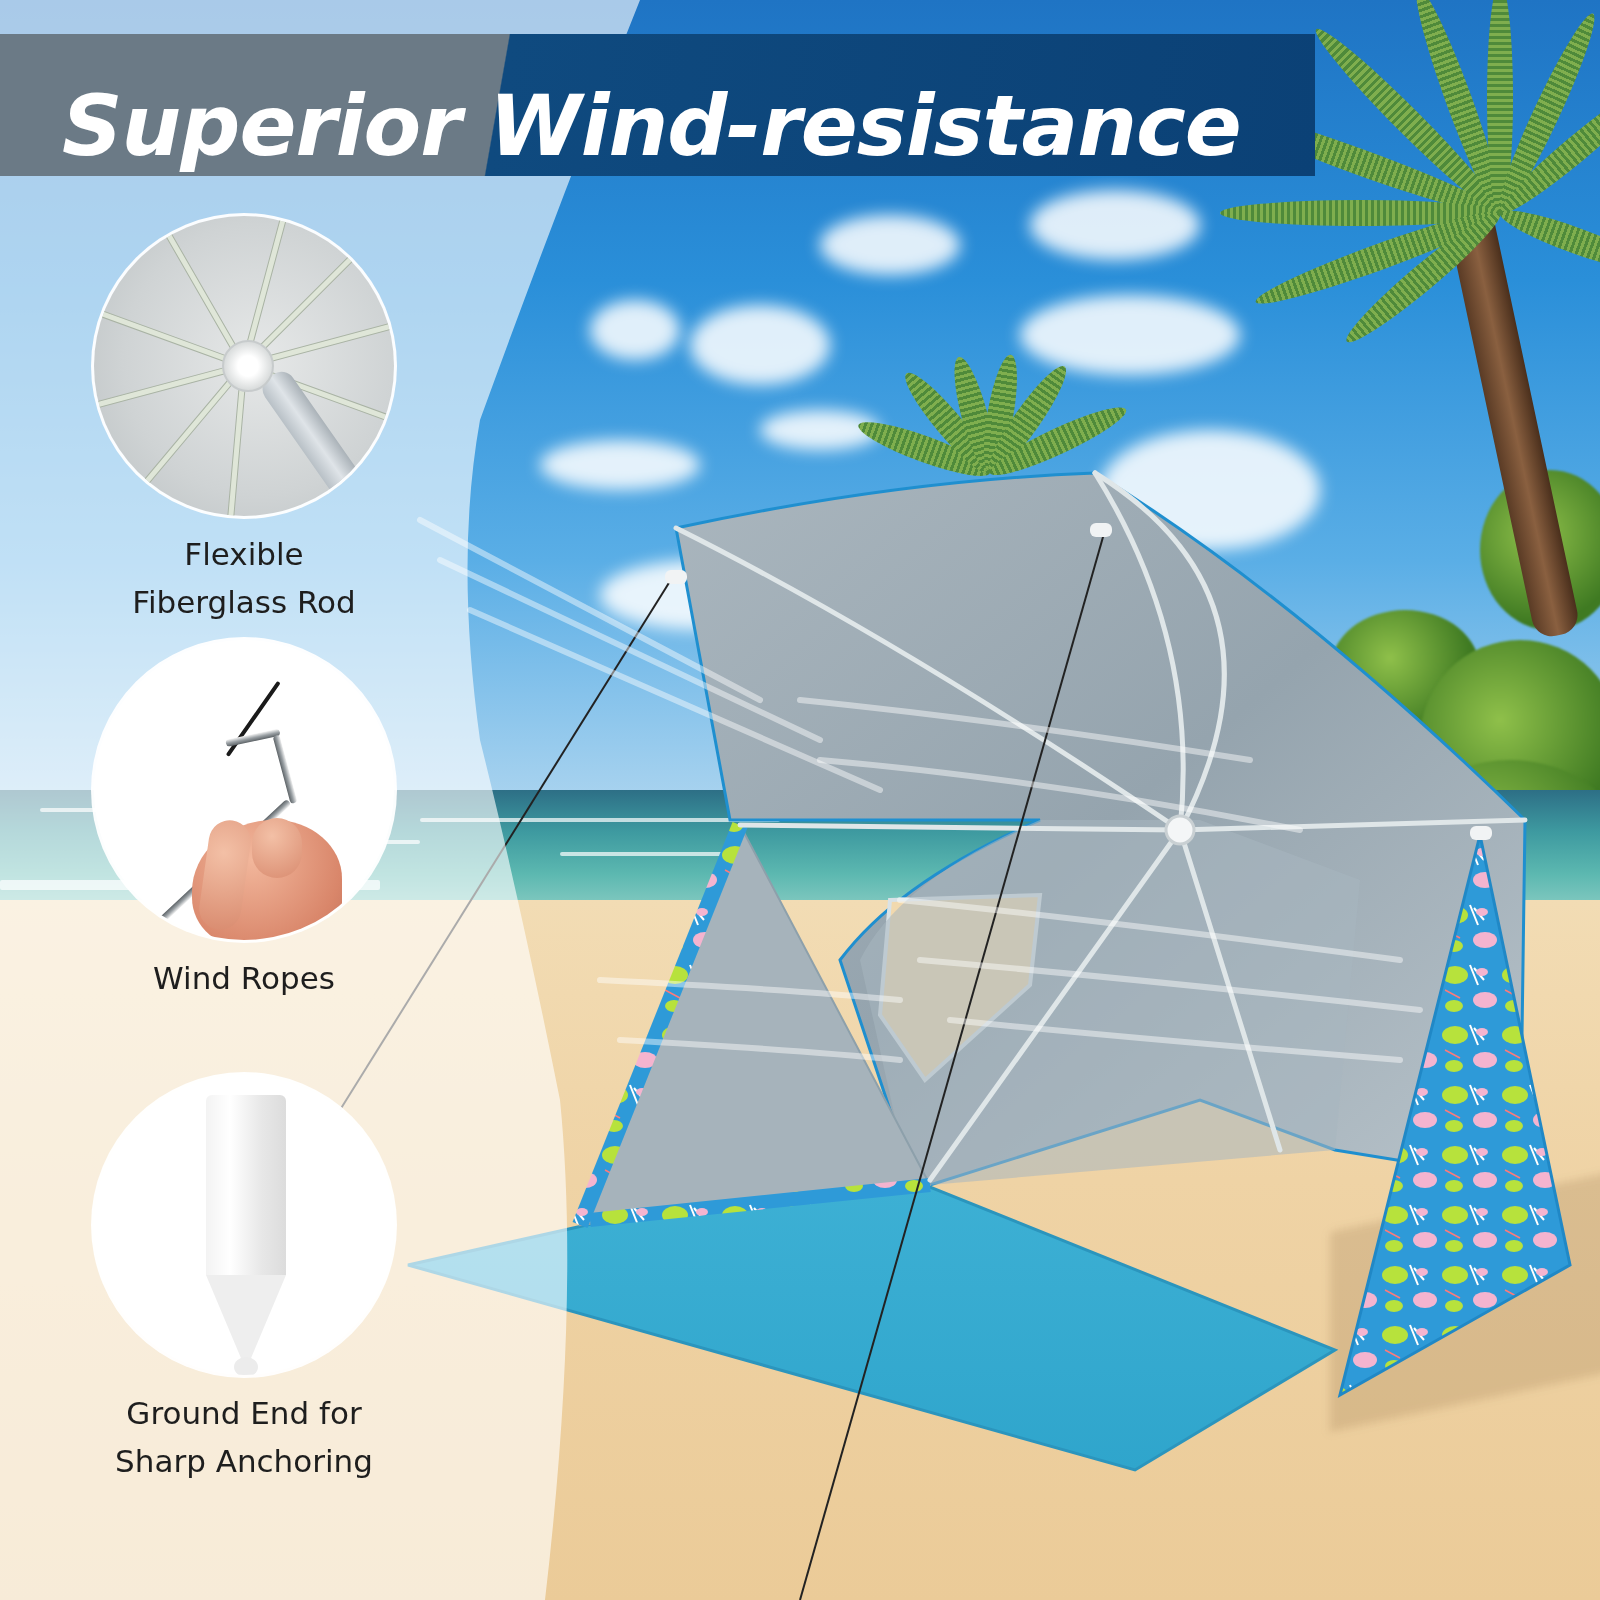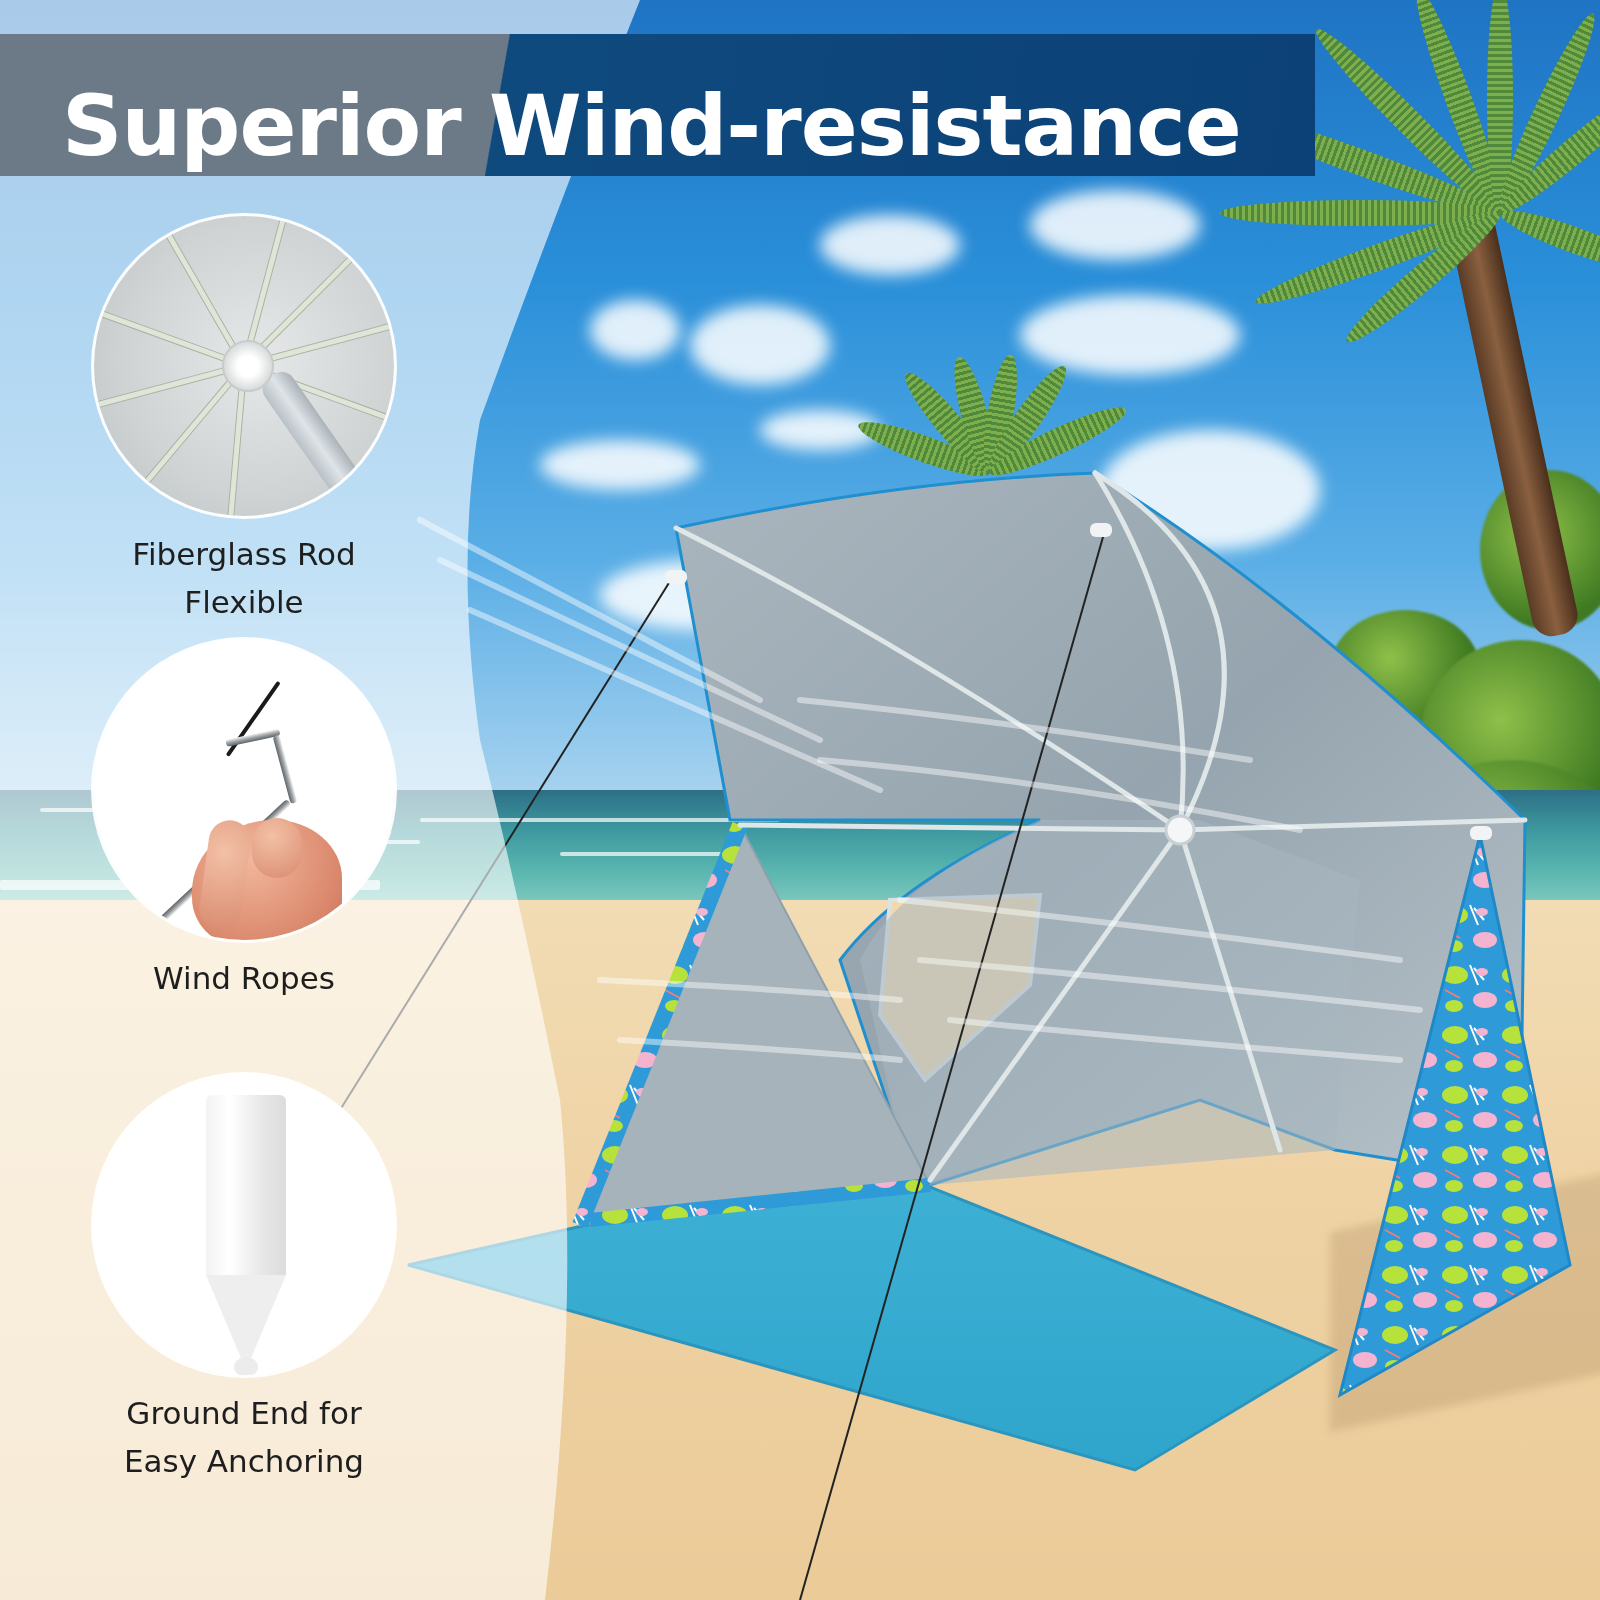--- a/index.html
+++ b/index.html
@@ -29,21 +29,21 @@
   .tent svg { position: absolute; left: 0; top: 0; }
 
   
   .overlay { position: absolute; left: 0; top: 0; width: 1600px; height: 1600px; pointer-events: none; }
 
   
   .banner { position: absolute; left: 0; top: 34px; width: 1315px; height: 142px;
     background: linear-gradient(100deg, #6b7a86 0%, #6b7a86 38%, #0f4a7f 38.1%, #0b4176 100%); }
   .banner-title { position: absolute; left: 62px; top: 42px; margin: 0;
     font-family: "DejaVu Sans", sans-serif; font-weight: bold; font-size: 84px; line-height: 100px;
-    color: #ffffff; letter-spacing: -1px; white-space: nowrap; }
+    color: #ffffff; letter-spacing: -1px; white-space: nowrap; font-style: italic; }
 
   
   .feature { position: absolute; width: 340px; left: 74px; text-align: center; }
   .feature-circle { position: relative; margin: 0 auto; width: 300px; height: 300px; border-radius: 50%;
     background: #ffffff; overflow: hidden; box-shadow: 0 0 0 3px rgba(255,255,255,0.95); }
   .feature-label { margin-top: 14px; font-family: "DejaVu Sans", sans-serif; font-size: 31px; line-height: 48px;
     color: #1e1e1e; font-weight: 500; }
   .feature-label span { display: block; }
 
   
@@ -214,22 +214,22 @@
     <div class="rib" style="width:190px;transform:rotate(-15deg);"></div>
     <div class="rib" style="width:190px;transform:rotate(20deg);"></div>
     <div class="rib" style="width:190px;transform:rotate(95deg);"></div>
     <div class="rib" style="width:190px;transform:rotate(130deg);"></div>
     <div class="rib" style="width:190px;transform:rotate(165deg);"></div>
     <div class="rib" style="width:190px;transform:rotate(200deg);"></div>
     <div class="pole"></div>
     <div class="hub"></div>
   </div>
   <div class="feature-label">
+    <span>Flexible</span>
     <span>Fiberglass Rod</span>
-    <span>Flexible</span>
   </div>
 </div>
 
 <div class="feature" style="top:640px;">
   <div class="feature-circle">
     <div class="stake-rope" style="left:185px;top:40px;width:90px;transform:rotate(125deg);"></div>
     <div class="stake-wire" style="left:132px;top:100px;width:55px;transform:rotate(-12deg);"></div>
     <div class="stake-wire" style="left:182px;top:92px;width:70px;transform:rotate(75deg);"></div>
     <div class="stake-wire" style="left:195px;top:158px;width:220px;transform:rotate(137deg);"></div>
     <div class="hand"></div>
@@ -242,15 +242,15 @@
 </div>
 
 <div class="feature" style="top:1075px;">
   <div class="feature-circle">
     <div class="peg-body"></div>
     <div class="peg-tip"></div>
     <div class="peg-tip-round"></div>
   </div>
   <div class="feature-label">
     <span>Ground End for</span>
-    <span>Easy Anchoring</span>
+    <span>Sharp Anchoring</span>
   </div>
 </div>
 
 </body></html>

